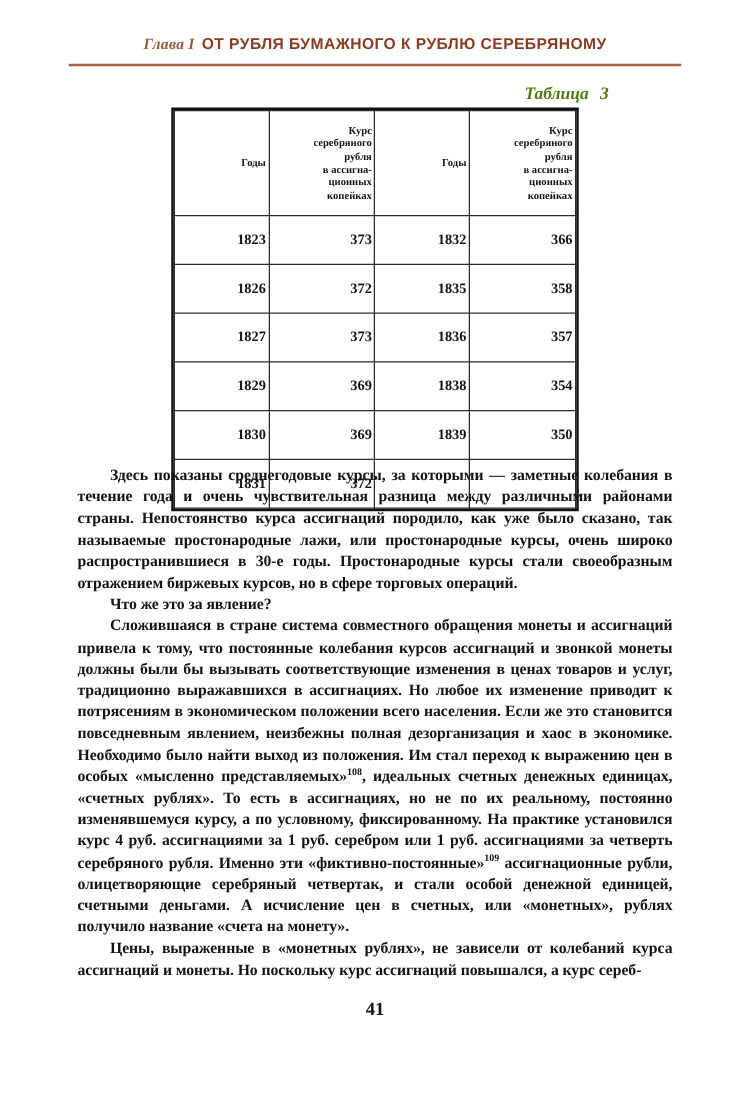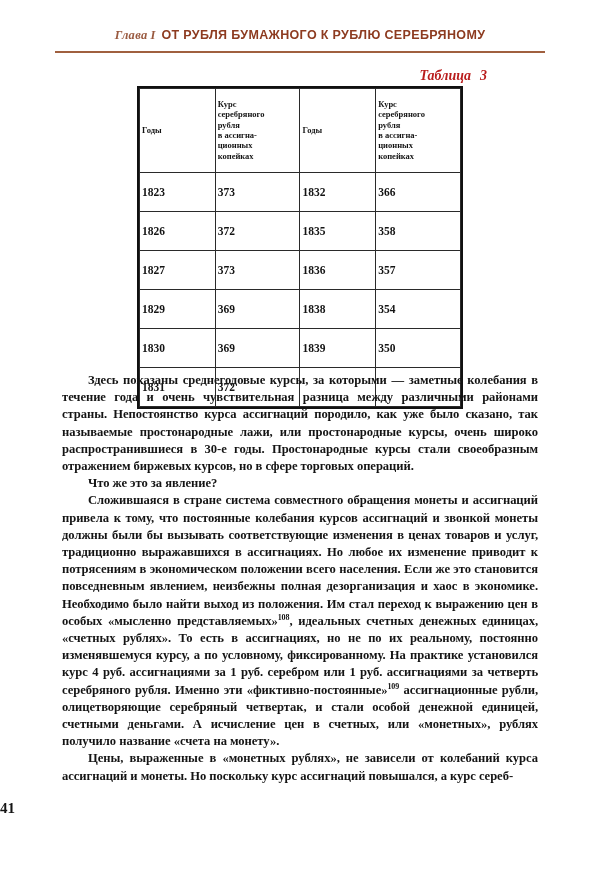--- a/index.html
+++ b/index.html
@@ -58,21 +58,21 @@
   }
 
   
   .table-caption {
     position: absolute;
     right: 113px;
     top: 68px;
     font-style: italic;
     font-weight: bold;
     font-size: 14px;
-    color: #b91c1c;
+    color: #4d7c0f;
     white-space: nowrap;
   }
   .table-caption .cap-num { padding-left: 9px; }
 
   
   .table-wrap {
     position: absolute;
     left: 139px;
     top: 88px;
     width: 322px;
@@ -80,21 +80,21 @@
   table.rates {
     border-collapse: collapse;
     width: 100%;
     table-layout: fixed;
     background: #fff;
     outline: 2px solid #111;
   }
   table.rates th,
   table.rates td {
     border: 1px solid #2a2a2a;
-    text-align: left;
+    text-align: right;
     vertical-align: middle;
     font-family: "Liberation Serif", "DejaVu Serif", serif;
   }
   table.rates th {
     font-size: 8.5px;
     font-weight: bold;
     line-height: 1.22;
     padding: 5px 2px 6px;
     height: 72px;
   }
@@ -132,21 +132,21 @@
     vertical-align: super;
     line-height: 0;
   }
 
   
   .folio {
     position: absolute;
     left: 0;
     right: 0;
     top: 800px;
-    text-align: left;
+    text-align: center;
     font-size: 15px;
     font-weight: bold;
   }
 </style>
 </head>
 <body>
 
 <div class="running-head">
   <div class="rh-line">
     <span class="rh-chapter">Глава</span><span class="rh-chapter-num">I</span><span class="rh-title">ОТ РУБЛЯ БУМАЖНОГО К РУБЛЮ СЕРЕБРЯНОМУ</span>

